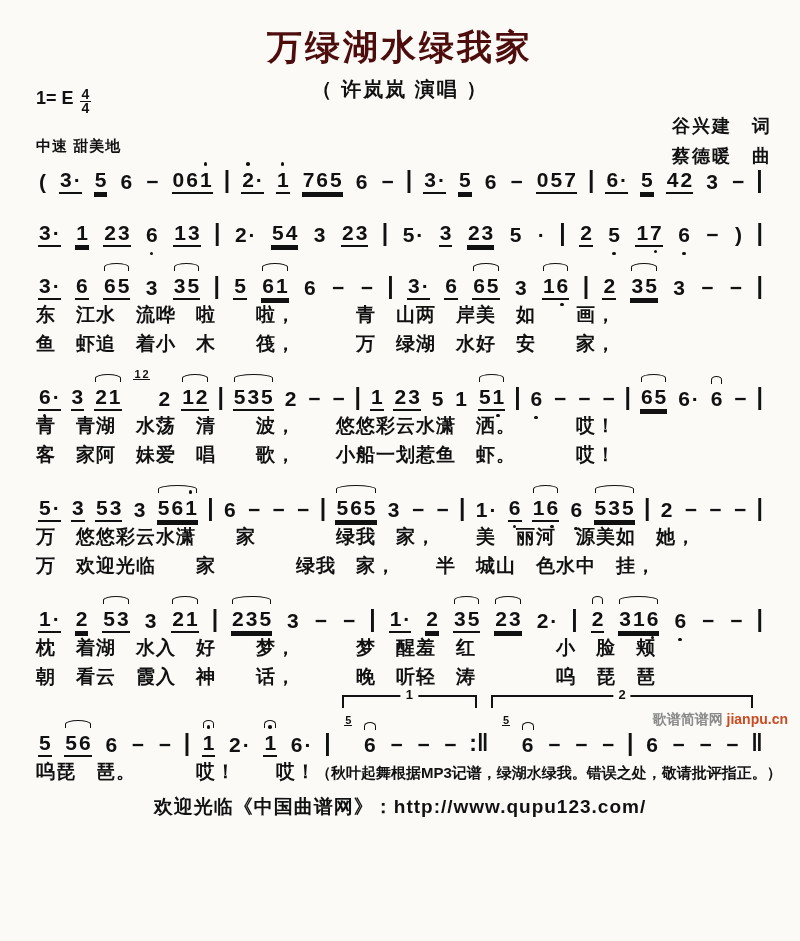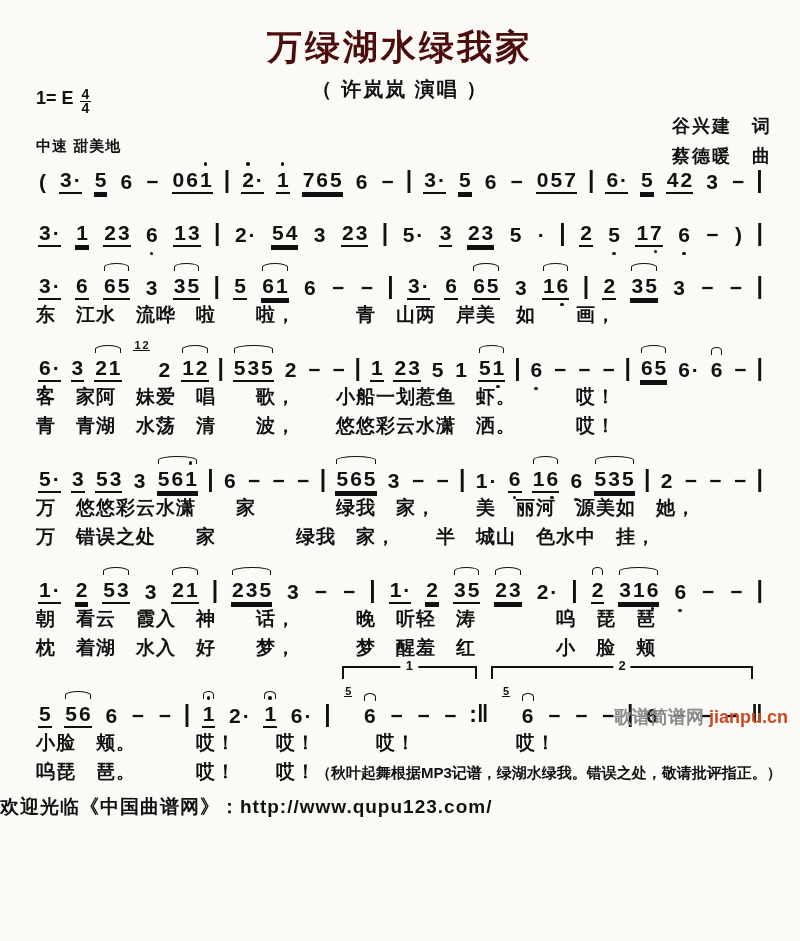--- a/index.html
+++ b/index.html
@@ -69,24 +69,24 @@
     position:absolute;top:-16px;height:11px;
     border-top:2px solid #111;border-left:2px solid #111;border-right:2px solid #111;
   }
   .volta .vlabel{
     position:absolute;left:50%;top:-9px;transform:translateX(-50%);
     background:#fbfaf7;padding:0 5px;font-size:13px;font-weight:bold;line-height:14px;
   }
   .sys-volta .mrow{margin-top:20px;}
   
   .footer{
-    text-align:left;font-size:19px;font-weight:bold;letter-spacing:1px;margin-top:4px;
+    text-align:center;font-size:19px;font-weight:bold;letter-spacing:1px;margin-top:4px;
   }
   .watermark{
-    position:absolute;right:12px;bottom:10px;font-size:18px;font-weight:bold;
+    position:absolute;right:12px;bottom:10px;font-size:14px;font-weight:bold;
   }
 </style>
 </head>
 <body style="background: rgb(251, 250, 247);">
 
 <div class="page">
 
   <div class="header">
     <div class="title" style="color: rgb(77, 13, 13);">万绿湖水绿我家</div>
     <div class="subtitle">（ 许岚岚 演唱 ）</div>
@@ -335,20 +335,21 @@
           </span>
           <span class="grp">
             <span class="ch">−</span>
           </span>
           <span class="grp">
             <span class="ch">−</span>
           </span>
           <span class="grp bar">|</span>
         </div>
         <div class="lyr">东　江水　流哗　啦　　啦，　　　青　山两　岸美　如　　画，</div>
+        <div class="lyr">鱼　虾追　着小　木　　筏，　　　万　绿湖　水好　安　　家，</div>
       </div>
       <div class="system">
         <div class="mrow">
           <span class="grp u1">
             <span class="ch">6<i class="ld"></i></span>
             <span class="ch">·</span>
           </span>
           <span class="grp u1">
             <span class="ch">3</span>
           </span>
@@ -423,22 +424,22 @@
             <span class="ch">·</span>
           </span>
           <span class="grp arc">
             <span class="ch">6</span>
           </span>
           <span class="grp">
             <span class="ch">−</span>
           </span>
           <span class="grp bar">|</span>
         </div>
+        <div class="lyr">青　青湖　水荡　清　　波，　　悠悠彩云水潇　洒。　　　哎！</div>
         <div class="lyr">客　家阿　妹爱　唱　　歌，　　小船一划惹鱼　虾。　　　哎！</div>
-        <div class="lyr">青　青湖　水荡　清　　波，　　悠悠彩云水潇　洒。　　　哎！</div>
       </div>
       <div class="system">
         <div class="mrow">
           <span class="grp u1">
             <span class="ch">5</span>
             <span class="ch">·</span>
           </span>
           <span class="grp u1">
             <span class="ch">3</span>
           </span>
@@ -511,21 +512,21 @@
           </span>
           <span class="grp">
             <span class="ch">−</span>
           </span>
           <span class="grp">
             <span class="ch">−</span>
           </span>
           <span class="grp bar">|</span>
         </div>
         <div class="lyr">万　悠悠彩云水潇　　家　　　　绿我　家，　　美　丽河　源美如　她，</div>
-        <div class="lyr">万　错误之处　　家　　　　绿我　家，　　半　城山　色水中　挂，</div>
+        <div class="lyr">万　欢迎光临　　家　　　　绿我　家，　　半　城山　色水中　挂，</div>
       </div>
       <div class="system">
         <div class="mrow">
           <span class="grp u1">
             <span class="ch">1</span>
             <span class="ch">·</span>
           </span>
           <span class="grp u2">
             <span class="ch">2</span>
           </span>
@@ -588,22 +589,22 @@
             <span class="ch">6<i class="ld"></i></span>
           </span>
           <span class="grp">
             <span class="ch">−</span>
           </span>
           <span class="grp">
             <span class="ch">−</span>
           </span>
           <span class="grp bar">|</span>
         </div>
+        <div class="lyr">枕　着湖　水入　好　　梦，　　　梦　醒羞　红　　　　小　脸　颊</div>
         <div class="lyr">朝　看云　霞入　神　　话，　　　晚　听轻　涛　　　　呜　琵　琶</div>
-        <div class="lyr">枕　着湖　水入　好　　梦，　　　梦　醒羞　红　　　　小　脸　颊</div>
       </div>
       <div class="system sys-volta">
         <div class="mrow">
           <span class="grp u1">
             <span class="ch">5</span>
           </span>
           <span class="grp u1 arc">
             <span class="ch">5</span>
             <span class="ch">6</span>
           </span>
@@ -677,21 +678,20 @@
             <span class="ch">−</span>
           </span>
           <span class="grp bar">‖</span>
           <div class="volta" style="left: 42%; width: 18%;">
             <span class="vlabel">1</span>
           </div>
           <div class="volta" style="left: 62.5%; width: 35.5%;">
             <span class="vlabel">2</span>
           </div>
         </div>
-        <div class="lyr">小脸　颊。　　　哎！　　哎！　　　哎！　　　　　哎！</div>
         <div class="lyr">呜琵　琶。　　　哎！　　哎！<span class="small-note">（秋叶起舞根据MP3记谱，绿湖水绿我。错误之处，敬请批评指正。）</span></div>
       </div>
     </div>
 
   <div class="footer">欢迎光临《中国曲谱网》：http://www.qupu123.com/</div>
 
   <div class="watermark">
     <span style="color:#8a8a8a;">歌谱简谱网 </span><span style="color:#cc4a22;">jianpu.cn</span>
   </div>
 

